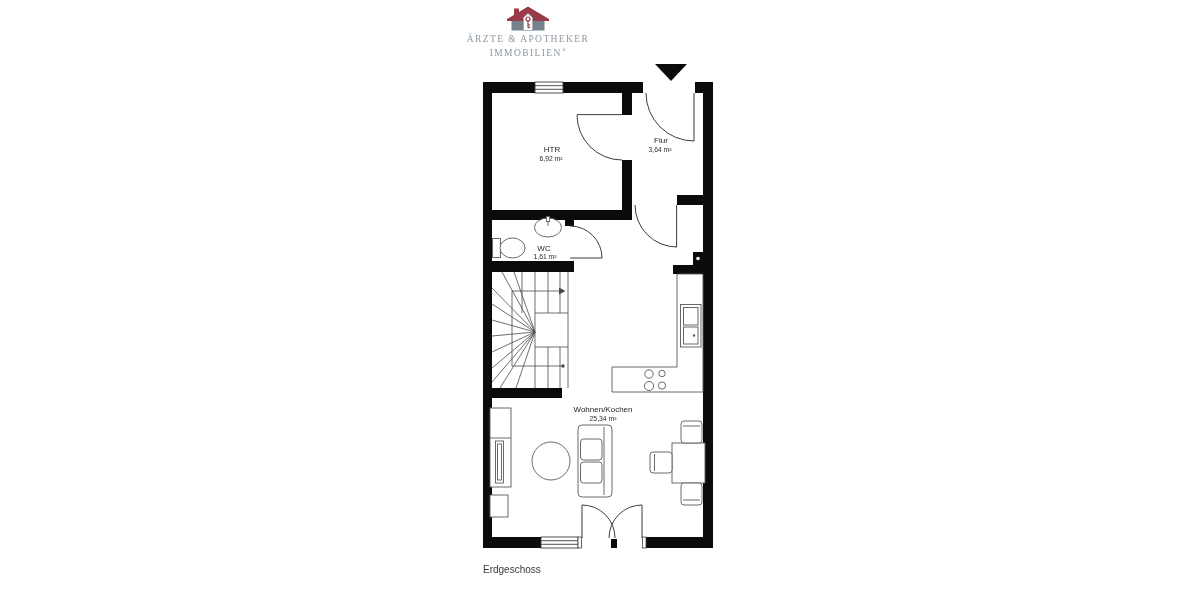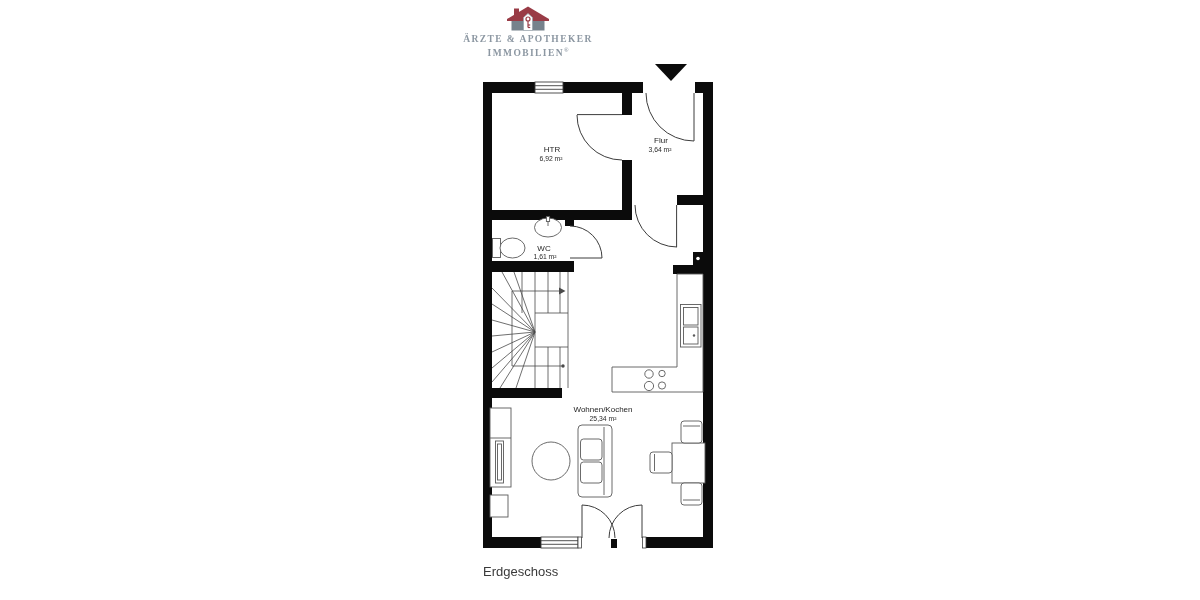--- a/index.html
+++ b/index.html
@@ -2,24 +2,24 @@
 <html><head>
 <meta charset="utf-8">
 <style>
   html,body{margin:0;padding:0;background:#fff;}
   .canvas{position:relative;width:1200px;height:600px;background:#ffffff;overflow:hidden;
           font-family:"Liberation Sans", sans-serif;}
   
   .brand{position:absolute;left:453px;top:5px;width:150px;text-align:center;}
   .brand .house{display:block;margin:0 auto 2px auto;}
   .brand-line{font-family:"Liberation Serif", serif;font-size:9.5px;letter-spacing:1.4px;
-              color:#8c97a2;line-height:11px;white-space:nowrap;font-weight:bold;}
+              color:#8c97a2;line-height:11px;white-space:nowrap;}
   .brand-line sup{font-size:6px;letter-spacing:0;}
   
-  .floor-title{position:absolute;left:483px;top:564px;font-size:13px;color:#3a3a3a;}
+  .floor-title{position:absolute;left:483px;top:564px;font-size:10px;color:#3a3a3a;}
   
   .wall{fill:#0b0b0b;stroke:none;}
   .thin{stroke:#3f3f3f;stroke-width:0.9;fill:none;}
   .furn{stroke:#5a5a5a;stroke-width:0.9;fill:#ffffff;}
   .furnline{stroke:#5a5a5a;stroke-width:0.9;fill:none;}
   .stair{stroke:#4a4a4a;stroke-width:0.8;fill:none;}
   .door{stroke:#3c3c3c;stroke-width:1;fill:none;}
   .roomname{font-family:"Liberation Sans", sans-serif;font-size:8px;fill:#1e1e1e;text-anchor:middle;}
   .roomarea{font-family:"Liberation Sans", sans-serif;font-size:6.8px;fill:#2a2a2a;text-anchor:middle;}
 </style>

